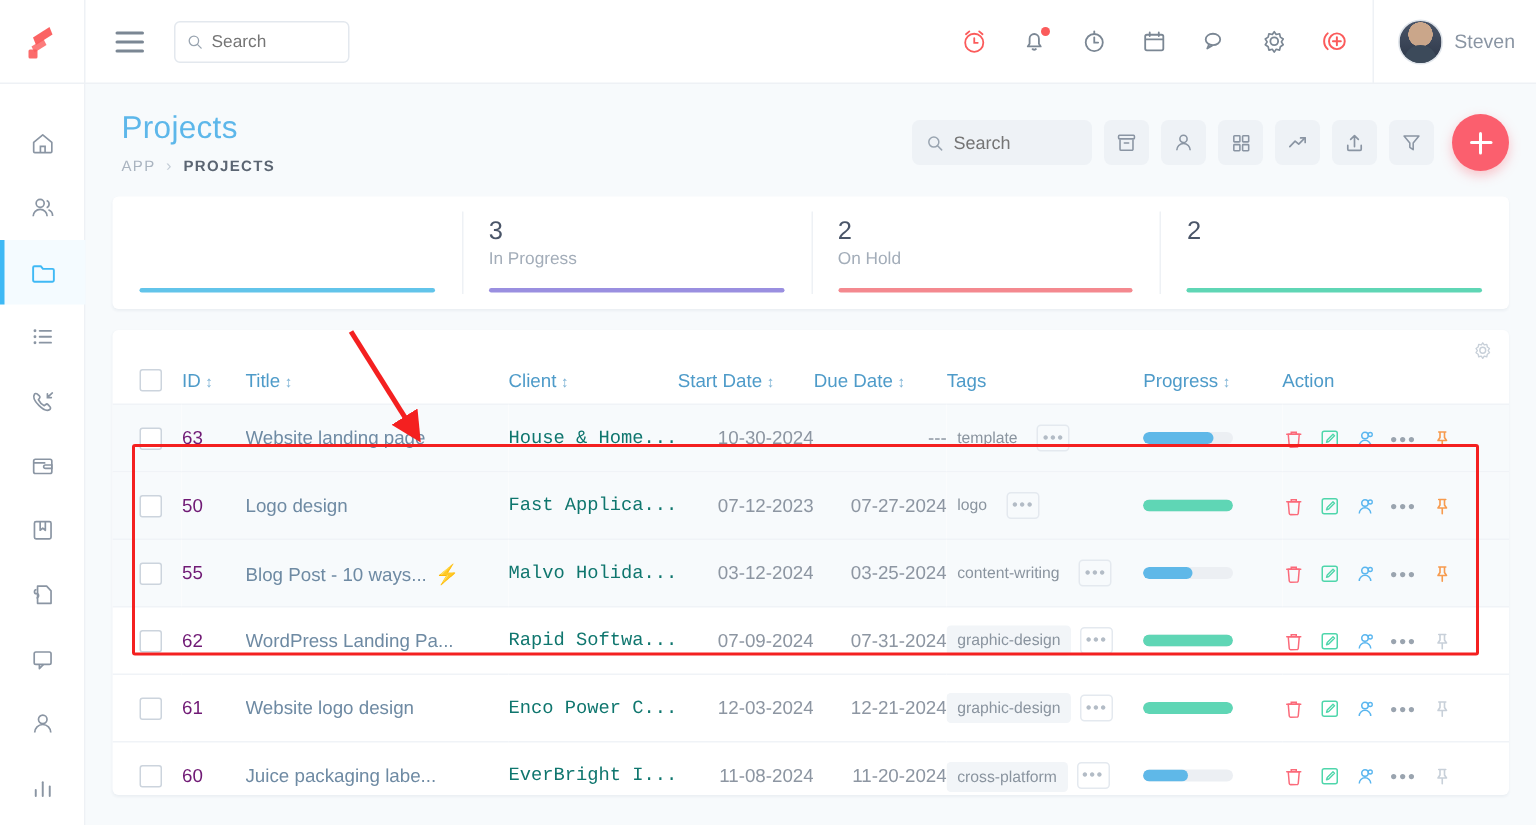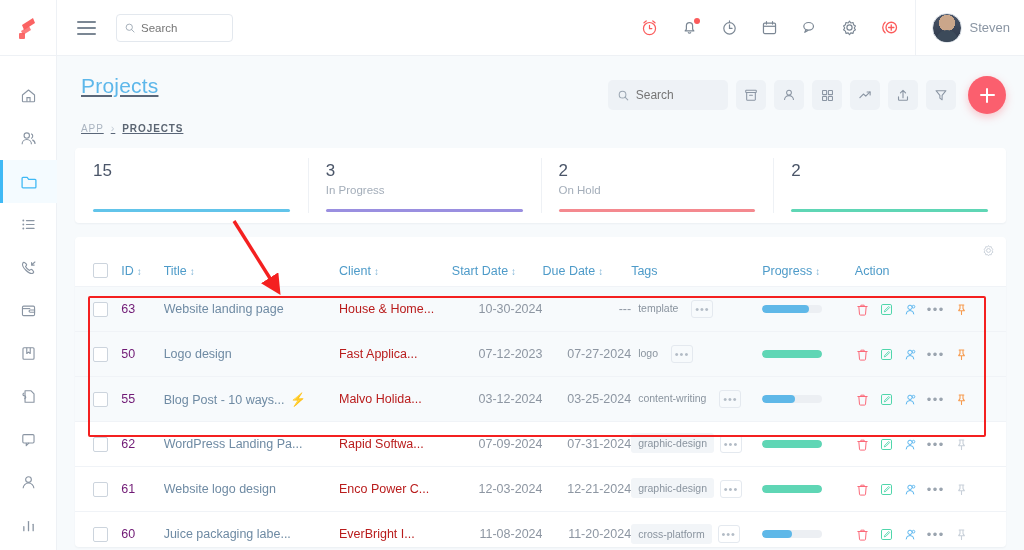--- a/index.html
+++ b/index.html
@@ -65,23 +65,23 @@
     display: flex; align-items: center; justify-content: center; cursor: pointer;
   }
   .side-item.active { background: #f4fbff; }
   .side-item.active::before {
     content: ""; position: absolute; left: 0; top: 0; width: 3px; height: 100%;
     background: #3fb9f5;
   }
 
   
   .content { position: absolute; top: 56px; left: 57px; width: 967px; height: 494px; background: #f7fafc; }
-  .page-head { padding: 18px 24px 0 24px; position: relative; text-decoration: underline; }
+  .page-head { padding: 18px 24px 0 24px; position: relative; }
   .page-title { font-size: 21px; color: #5db7ea; font-weight: 400; letter-spacing: .2px; }
-  .crumbs { margin-top: 24px; display: flex; align-items: flex-end; gap: 7px; font-size: 10px; letter-spacing: .9px; }
+  .crumbs { margin-top: 7px; display: flex; align-items: flex-end; gap: 7px; font-size: 10px; letter-spacing: .9px; }
   .crumb-a { color: #aab4c0; }
   .crumb-sep { color: #c3ccd6; font-size: 11px; }
   .crumb-b { color: #5b6572; font-weight: 700; }
 
   .head-tools { position: absolute; right: 18px; top: 20px; display: flex; align-items: center; gap: 8px; }
   .tool-search {
     width: 120px; height: 30px; background: #eef2f6; border-radius: 5px;
     display: flex; align-items: center; gap: 7px; padding: 0 10px;
   }
   .tool-search input {
@@ -128,21 +128,21 @@
   }
   .sortic { color: #7fb4d6; font-size: 10px; margin-left: 3px; }
   tbody td {
     font-size: 12.5px; padding: 0; height: 45px; vertical-align: middle;
     border-top: 1px solid #f0f3f7; white-space: nowrap; overflow: hidden; text-overflow: ellipsis;
   }
   tbody tr.hl { background: #f7fafc; }
   .cbx { width: 15px; height: 15px; border: 1px solid #ccd4dd; border-radius: 2px; background: #fff; cursor: pointer; }
   .c-id { color: #701a75; }
   .c-title { color: #6e8aa3; cursor: pointer; }
-  .c-client { color: #b91c1c; cursor: pointer; }
+  .c-client { color: #0f766e; cursor: pointer; font-family: Liberation Mono, monospace; }
   .c-date { color: #8d96a2; text-align: right; }
   .tag { font-size: 10.5px; color: #8a949f; padding: 4px 7px; border-radius: 3px; }
   .tag.chip { background: #f2f5f8; }
   .tag-more {
     display: inline-flex; align-items: center; justify-content: center;
     width: 22px; height: 18px; border: 1px solid #e4e9ef; border-radius: 3px;
     color: #b3bcc6; font-size: 11px; letter-spacing: 1px; margin-left: 6px; cursor: pointer;
     vertical-align: middle;
   }
   .prog { width: 60px; height: 8px; border-radius: 4px; background: #eceff3; overflow: hidden; }
@@ -380,21 +380,20 @@
           <svg width="16" height="16" viewBox="0 0 20 20">
             <path d="M3.8 4.6 H16.2 L11.4 10.4 V16 L8.6 14 V10.4 Z" fill="none" stroke="#8a95a3" stroke-width="1.3" stroke-linejoin="round"></path>
           </svg>
         </div>
         <div class="fab"></div>
       </div>
     </div>
 
     <div class="stats">
       <div class="stat">
-        <div class="stat-num">15</div>
         <div class="stat-bar" id="bar0" style="background: rgb(98, 196, 234);"></div>
       </div>
       <div class="stat">
         <div class="stat-num">3</div>
         <div class="stat-lbl">In Progress</div>
         <div class="stat-bar" id="bar1" style="background: rgb(154, 143, 224);"></div>
       </div>
       <div class="stat">
         <div class="stat-num">2</div>
         <div class="stat-lbl">On Hold</div>

